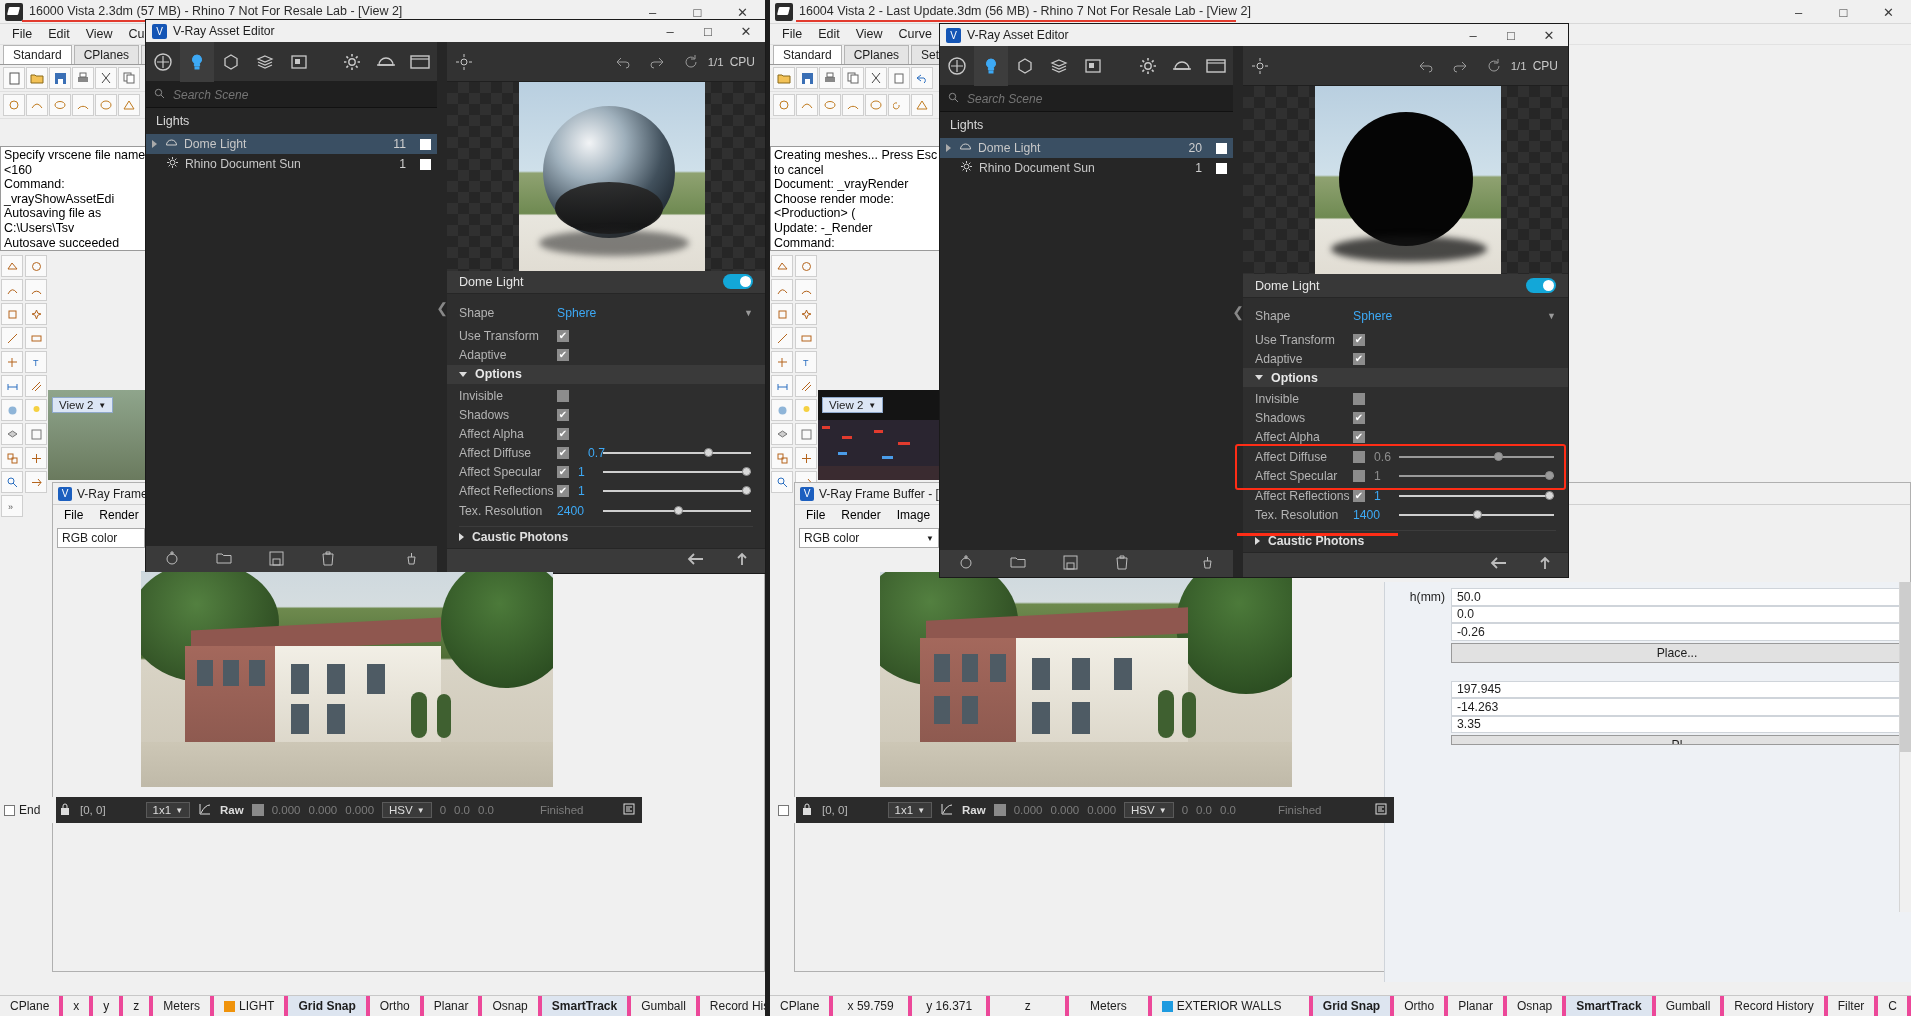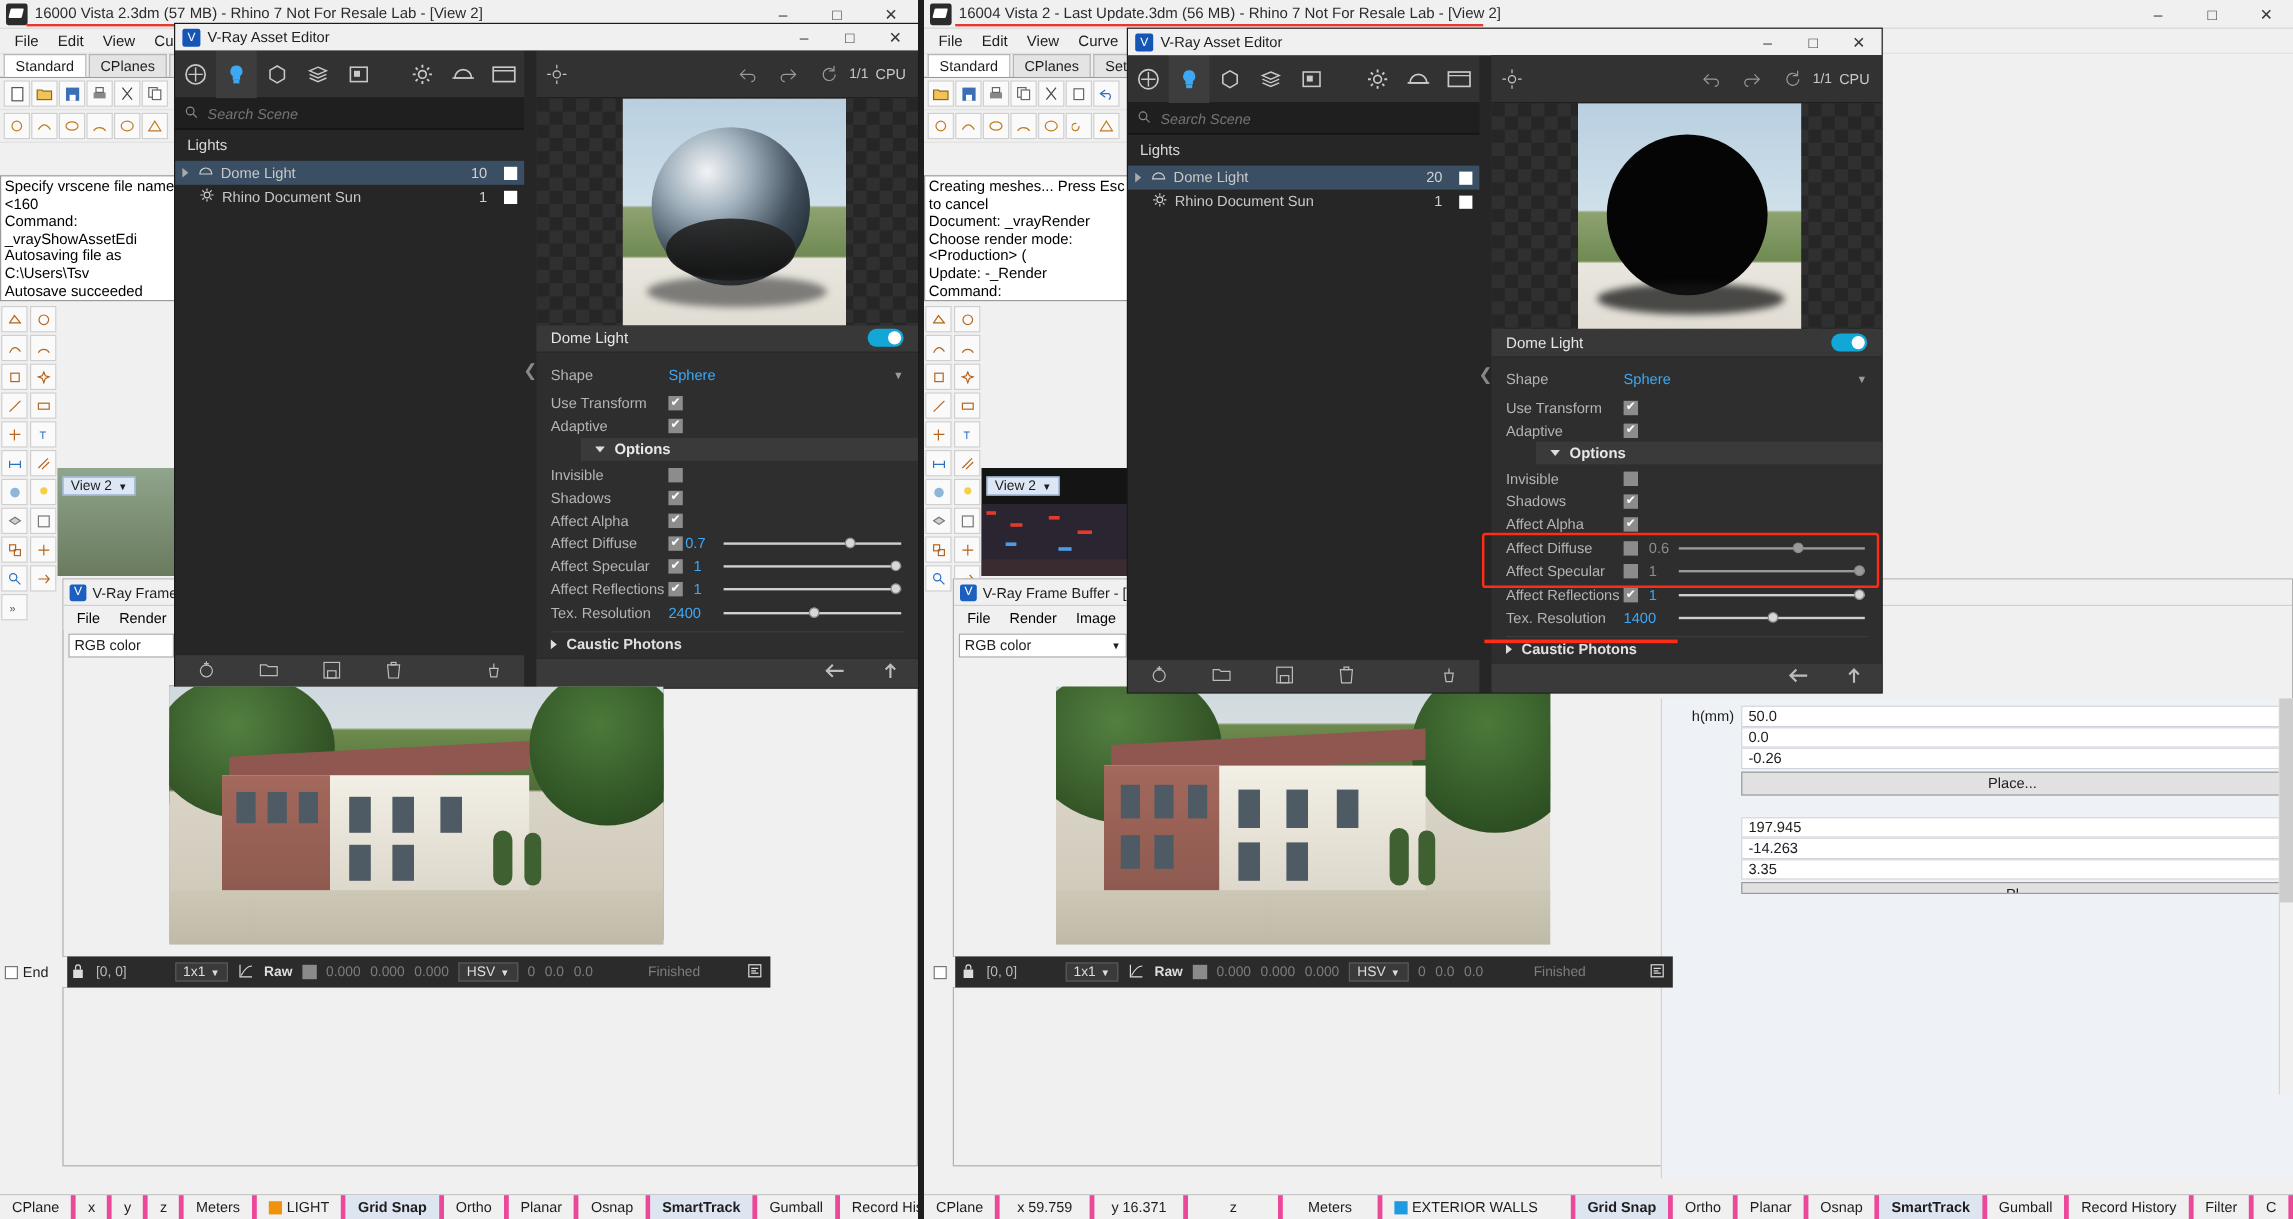--- a/index.html
+++ b/index.html
@@ -114,21 +114,21 @@
   .toggle:after{content:"";position:absolute;right:2px;top:2px;width:11px;height:11px;
                 border-radius:50%;background:#fff;}
   .prow{ height:21.5px; display:flex; align-items:center; color:#b4b4b4; font-size:12.2px;}
   .prow .lbl{ width:110px; padding-left:12px; }
   .prow .val{ color:#3da9f5; }
   .prow .val.off{ color:#8d8d8d; }
   .cb{ width:12px;height:12px;background:#8c8c8c; display:inline-flex;align-items:center;
        justify-content:center; color:#fff; font-size:10px; line-height:1;}
   .cb.on:after{ content:"✔"; font-size:10px; color:#fff;}
   .opt-hdr{ height:21px; background:#3a3a3a; display:flex; align-items:center; gap:8px;
-            padding-left:12px; color:#e8e8e8; font-size:12.4px; font-weight:bold;margin-left:37px;}
+            padding-left:12px; color:#e8e8e8; font-size:12.4px; font-weight:bold;}
   .tri-d{ width:0;height:0;border-top:5px solid #ddd;border-left:4px solid transparent;
           border-right:4px solid transparent;}
   .tri-r{ width:0;height:0;border-left:5px solid #ddd;border-top:4px solid transparent;
           border-bottom:4px solid transparent;}
   .slider{ position:relative; height:12px; flex:1; margin-right:14px;}
   .slider .trk{ position:absolute;left:0;right:0;top:5px;height:2px;background:#cfcfcf;}
   .slider .knb{ position:absolute; top:1px; width:9px;height:9px;border-radius:50%;
                 background:#d8d8d8; border:1px solid #8a8a8a;}
   .redbox{ position:absolute; border:2px solid #ff2d16; border-radius:3px; pointer-events:none;}
   .redline{ position:absolute; height:3px; background:#ff2d16;}
@@ -489,21 +489,21 @@
       <div class="lrow sel">
         <div class="nm">
           <span class="arrow-r"></span>
           <span>
             <svg width="13" height="13" viewBox="0 0 13 13">
                 <path d="M1.5 9a5 5 0 0 1 10 0z" fill="none" stroke="#cfcfcf"></path>
               </svg>
           </span>
           <span>Dome Light</span>
         </div>
-        <span class="cnt">10</span>
+        <span class="cnt">11</span>
         <span class="chk-sq"></span>
       </div>
 
       <div class="lrow">
         <div class="nm" style="padding-left:14px;">
           <span>
             <svg width="13" height="13" viewBox="0 0 13 13">
                 <circle cx="6.5" cy="6.5" r="2.4" fill="none" stroke="#cfcfcf"></circle>
                 <g stroke="#cfcfcf">
                   <path d="M6.5 1v2M6.5 10v2M1 6.5h2M10 6.5h2M2.6 2.6l1.4 1.4M9 9l1.4 1.4M10.4 2.6L9 4M4 9l-1.4 1.4"></path>
@@ -632,21 +632,21 @@
         <div class="lbl">Shadows</div>
         <span class="cb on"></span>
       </div>
       <div class="prow">
         <div class="lbl">Affect Alpha</div>
         <span class="cb on"></span>
       </div>
       <div class="prow">
         <div class="lbl">Affect Diffuse</div>
         <span class="cb on"></span>
-        <span class="val" style="width:34px;padding-left:2px;">0.7</span>
+        <span class="val" style="width:34px;padding-left:19px;">0.7</span>
         <div class="slider">
           <div class="trk"></div>
             <div class="knb" style="left:68%"></div>
         </div>
       </div>
       <div class="prow">
         <div class="lbl">Affect Specular</div>
         <span class="cb on"></span>
         <span class="val" style="width:34px;padding-left:9px;">1</span>
         <div class="slider">

